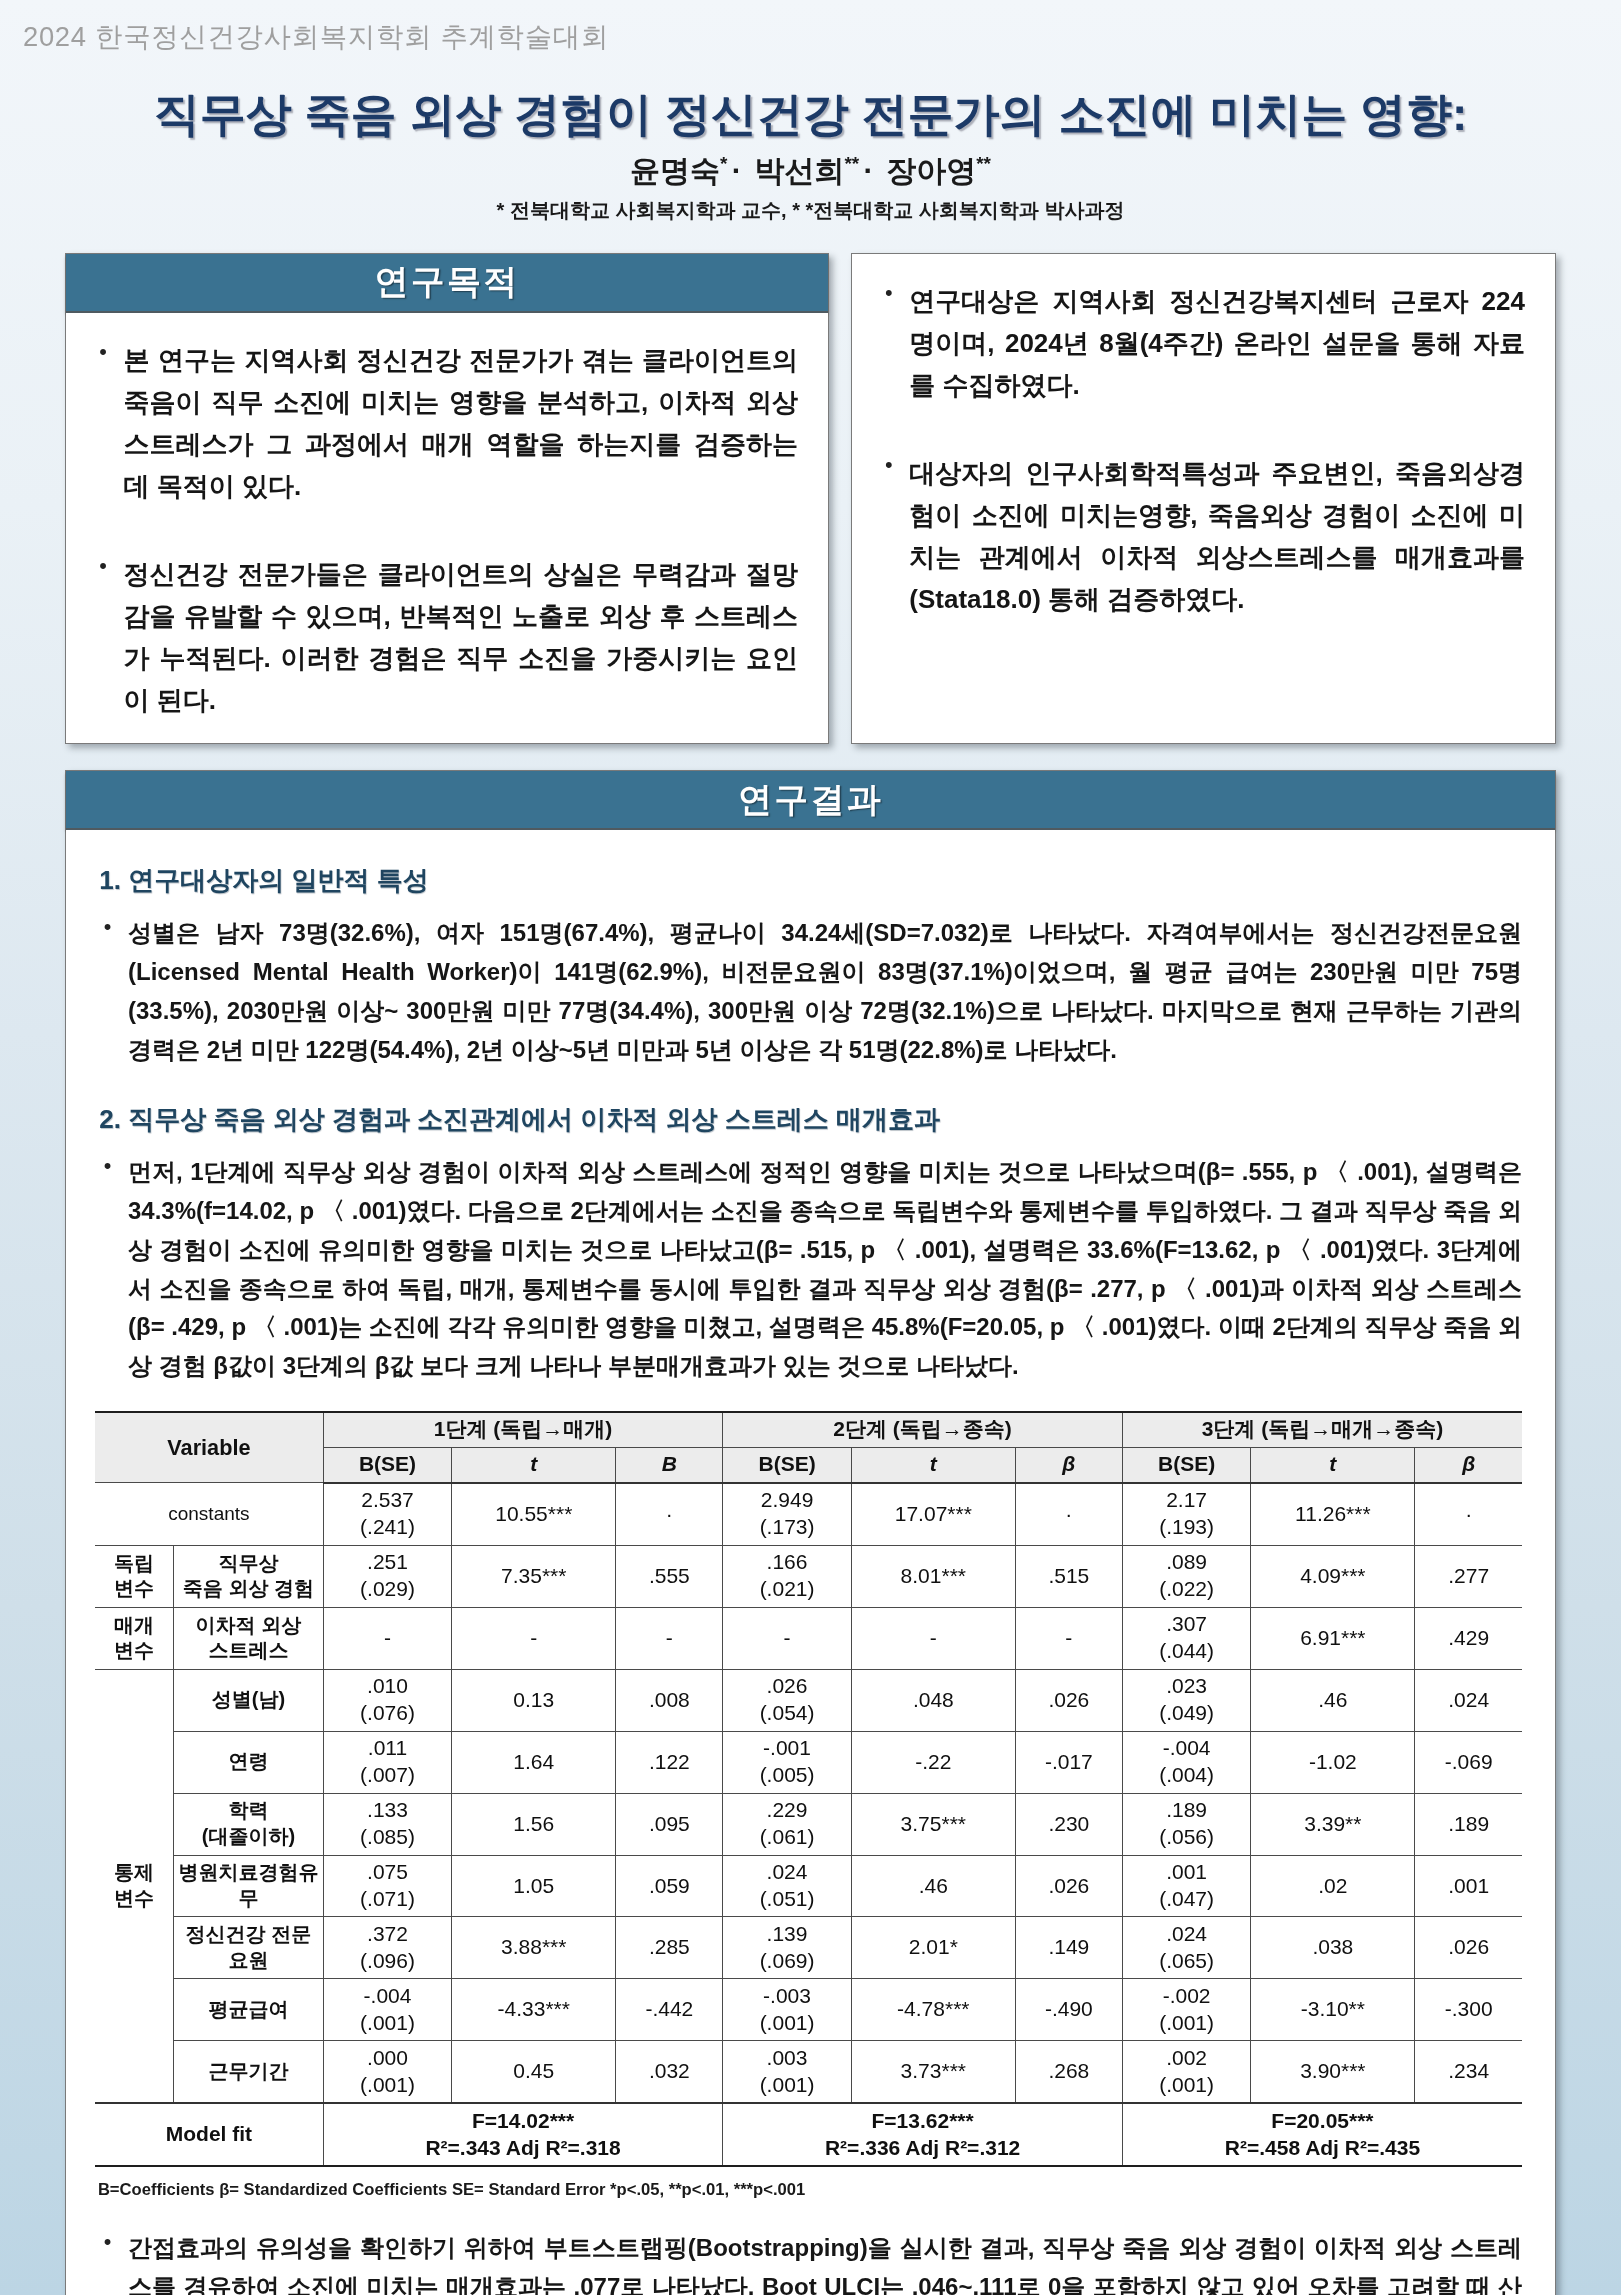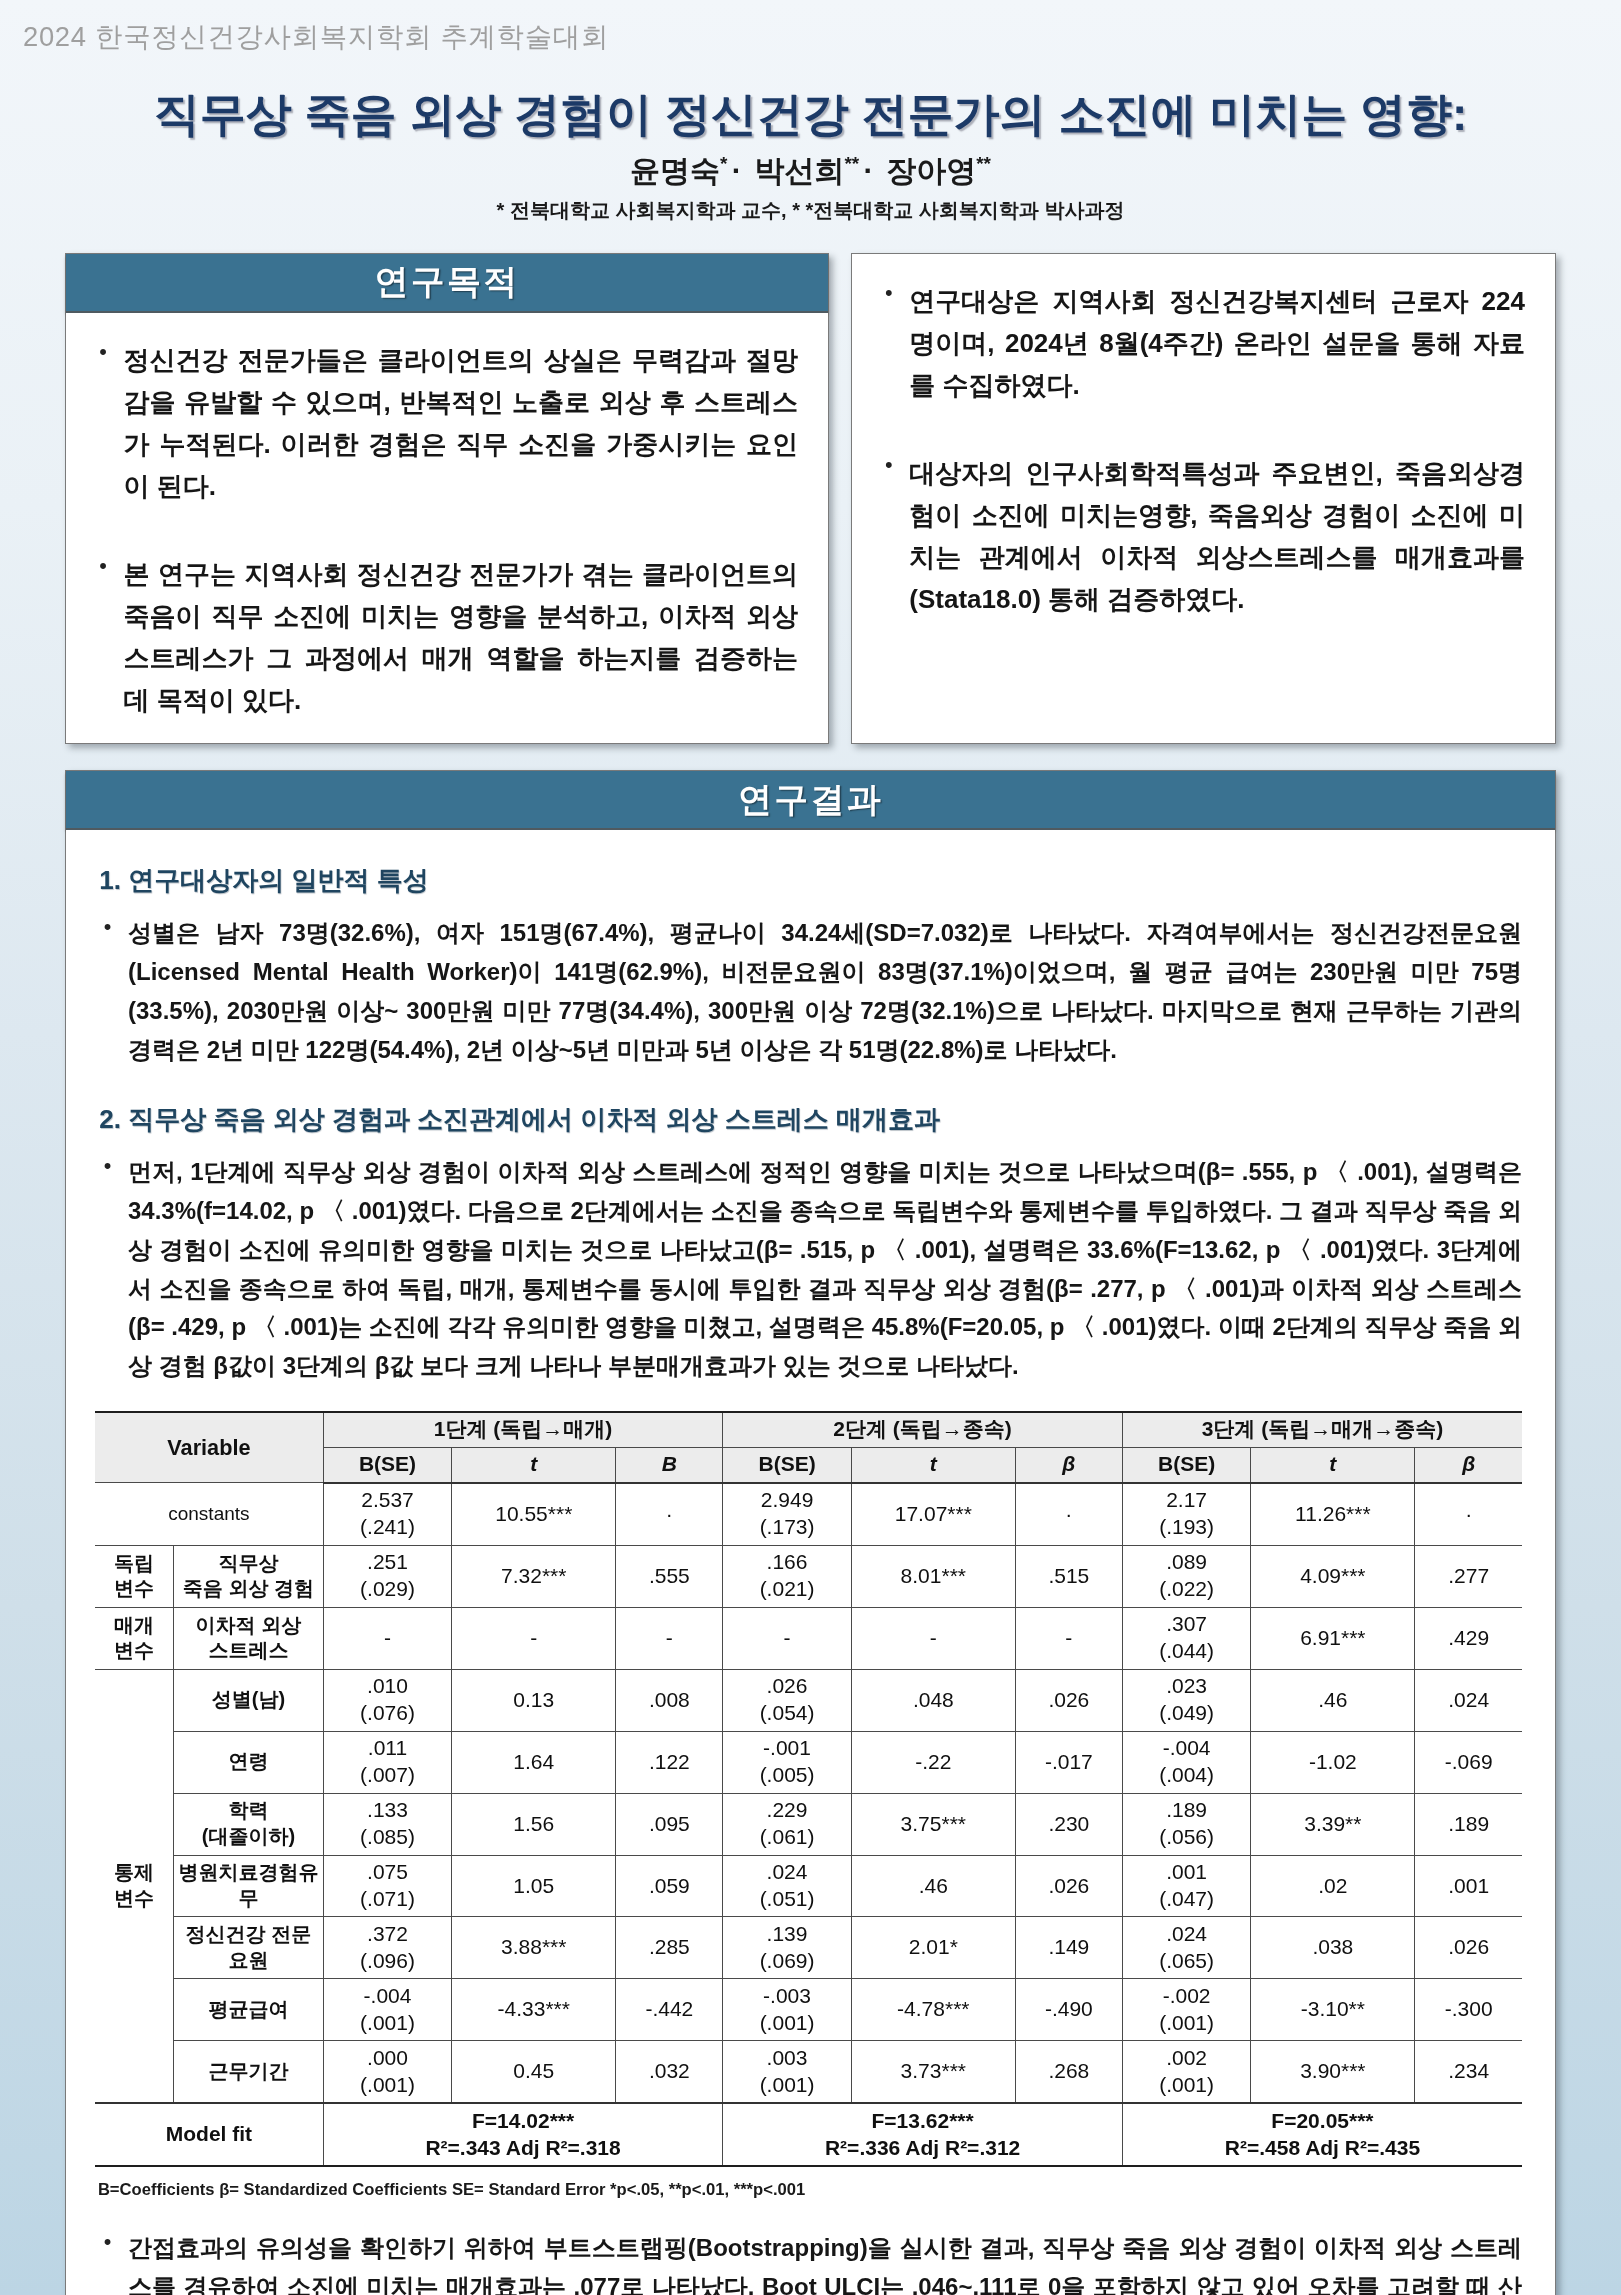--- a/index.html
+++ b/index.html
@@ -120,24 +120,24 @@
 
   <div class="affiliation">* 전북대학교 사회복지학과 교수,  * *전북대학교 사회복지학과 박사과정</div>
 
   <div class="two-col">
     <section class="panel">
       <div class="panel-bar">
         <span>연구목적</span>
       </div>
       <div class="panel-body">
         <div class="bullet">
-          <p>정신건강 전문가들은 클라이언트의 상실은 무력감과 절망감을 유발할 수 있으며, 반복적인 노출로 외상 후 스트레스가 누적된다.  이러한 경험은 직무 소진을 가중시키는 요인이 된다.</p>
+          <p>본 연구는 지역사회 정신건강 전문가가 겪는  클라이언트의 죽음이 직무 소진에 미치는 영향을 분석하고, 이차적 외상 스트레스가 그 과정에서 매개 역할을 하는지를 검증하는 데 목적이 있다.</p>
         </div>
         <div class="bullet">
-          <p>본 연구는 지역사회 정신건강 전문가가 겪는  클라이언트의 죽음이 직무 소진에 미치는 영향을 분석하고, 이차적 외상 스트레스가 그 과정에서 매개 역할을 하는지를 검증하는 데 목적이 있다.</p>
+          <p>정신건강 전문가들은 클라이언트의 상실은 무력감과 절망감을 유발할 수 있으며, 반복적인 노출로 외상 후 스트레스가 누적된다.  이러한 경험은 직무 소진을 가중시키는 요인이 된다.</p>
         </div>
       </div>
     </section>
 
     <section class="panel">
       <div class="panel-body">
         <div class="bullet">
           <p>연구대상은 지역사회 정신건강복지센터 근로자 224명이며, 2024년 8월(4주간) 온라인 설문을 통해 자료를 수집하였다.</p>
         </div>
         <div class="bullet">
@@ -220,21 +220,21 @@
             </tr>
             <tr>
               <td rowspan="1" class="group">독립
 변수</td>
               <td class="rowlabel">직무상
 죽음 외상 경험</td>
               <td>
                 <div>.251</div>
                 <div>(.029)</div>
               </td>
-              <td>7.32***</td>
+              <td>7.35***</td>
               <td>.555</td>
               <td>
                 <div>.166</div>
                 <div>(.021)</div>
               </td>
               <td>8.01***</td>
               <td>.515</td>
               <td>
                 <div>.089</div>
                 <div>(.022)</div>

